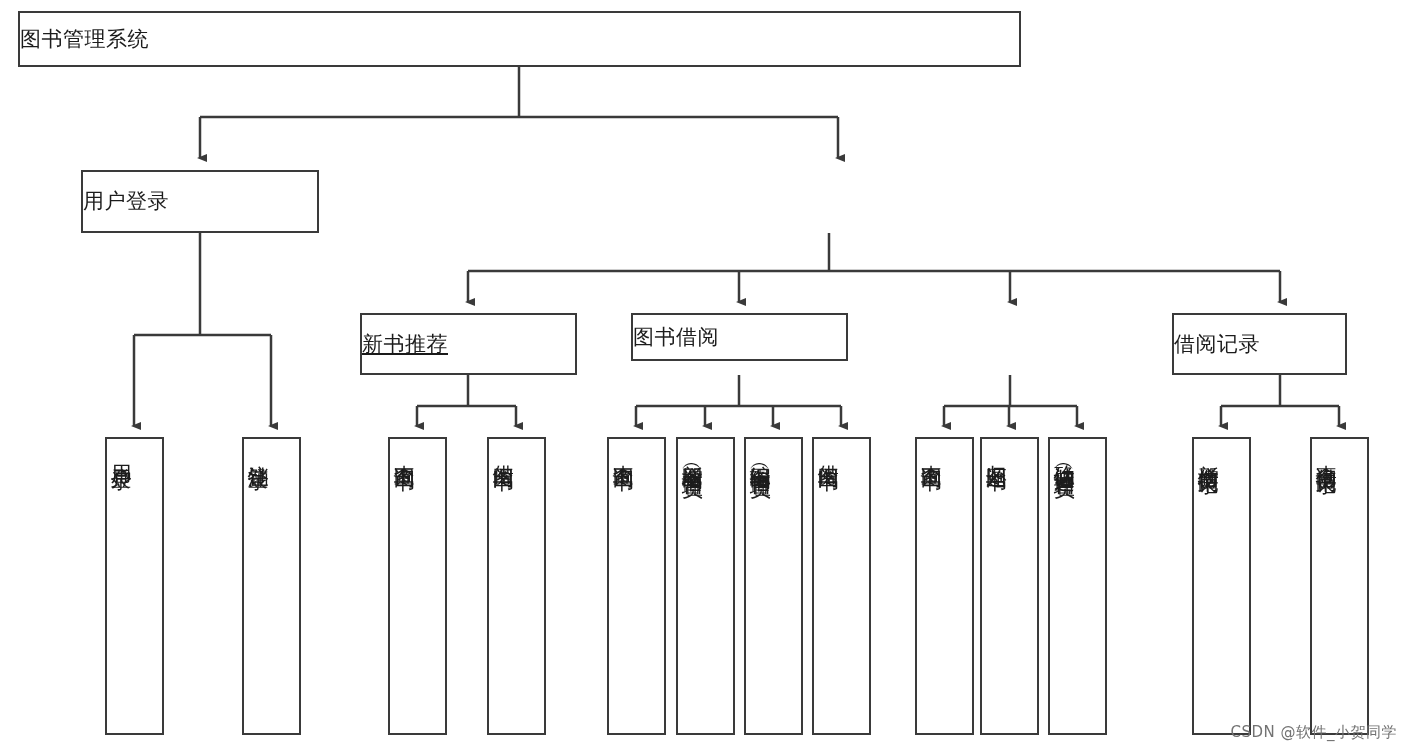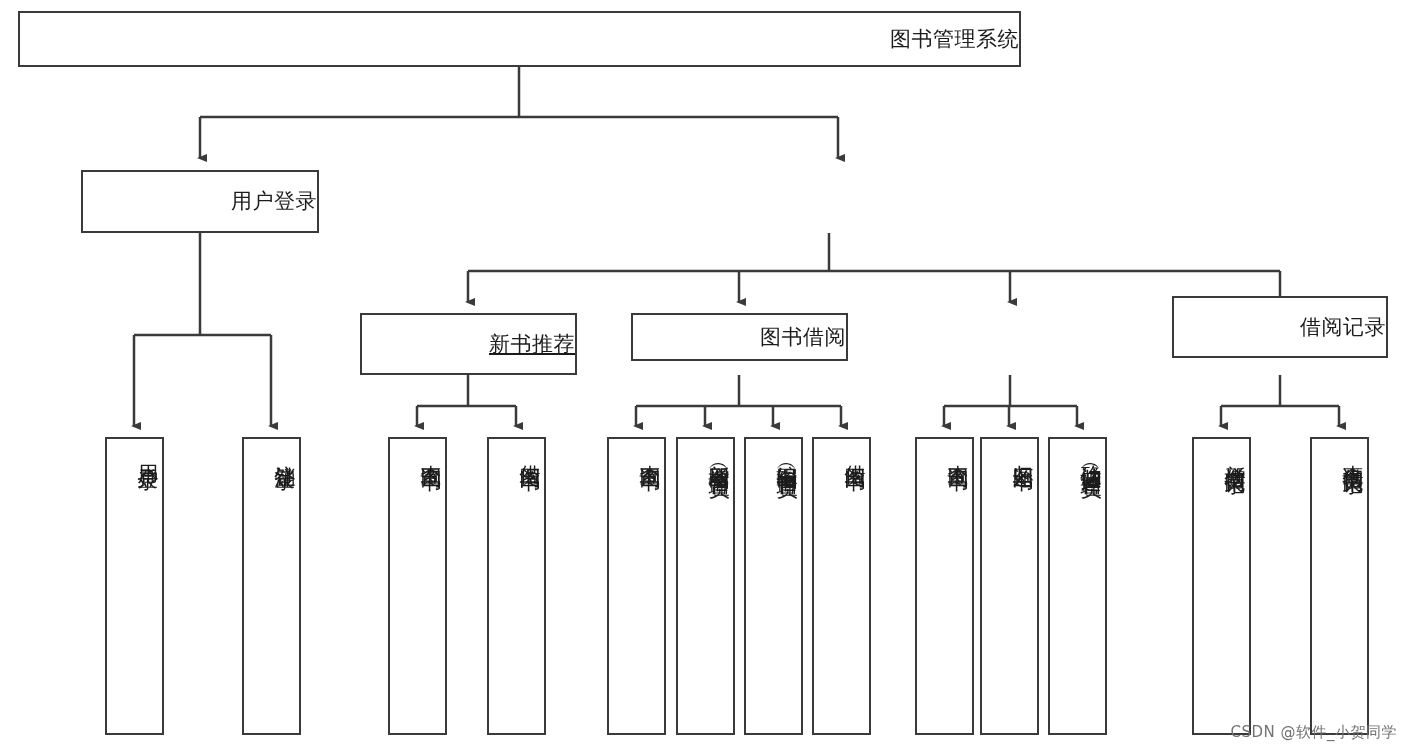--- a/index.html
+++ b/index.html
@@ -27,23 +27,22 @@
     height: 747px;
     pointer-events: none;
   }
   .node {
     position: absolute;
     box-sizing: border-box;
     background: #ffffff;
     border: 2.5px solid #3a3a3a;
     display: flex;
     align-items: center;
-    justify-content: flex-end;
+    justify-content: flex-start;
     overflow: hidden;
-    padding-left: 38px;
   }
   .node-label {
     font-size: 21px;
     line-height: 1.18;
     color: #1c1c1c;
     letter-spacing: 0.5px;
     white-space: nowrap;
     text-align: center;
   }
   .node.leaf {
@@ -132,21 +131,21 @@
   <div class="node" style="left:81px; top:170px; width:238px; height:63px;">
     <span class="node-label">用户登录</span>
   </div>
 
   <div class="node" style="left:360px; top:313px; width:217px; height:62px;text-decoration:underline;">
     <span class="node-label">新书推荐</span>
   </div>
   <div class="node" style="left:631px; top:313px; width:217px; height:48px;">
     <span class="node-label">图书借阅</span>
   </div>
-  <div class="node" style="left:1172px; top:296px; width:216px; height:62px;">
+  <div class="node" style="left:1172px; top:313px; width:175px; height:62px;">
     <span class="node-label">借阅记录</span>
   </div>
 
   <div class="node leaf" style="left:105px; top:437px; width:59px; height:298px;">
     <span class="node-label">用户登录</span>
   </div>
   <div class="node leaf" style="left:242px; top:437px; width:59px; height:298px;">
     <span class="node-label">注销登录</span>
   </div>
 

